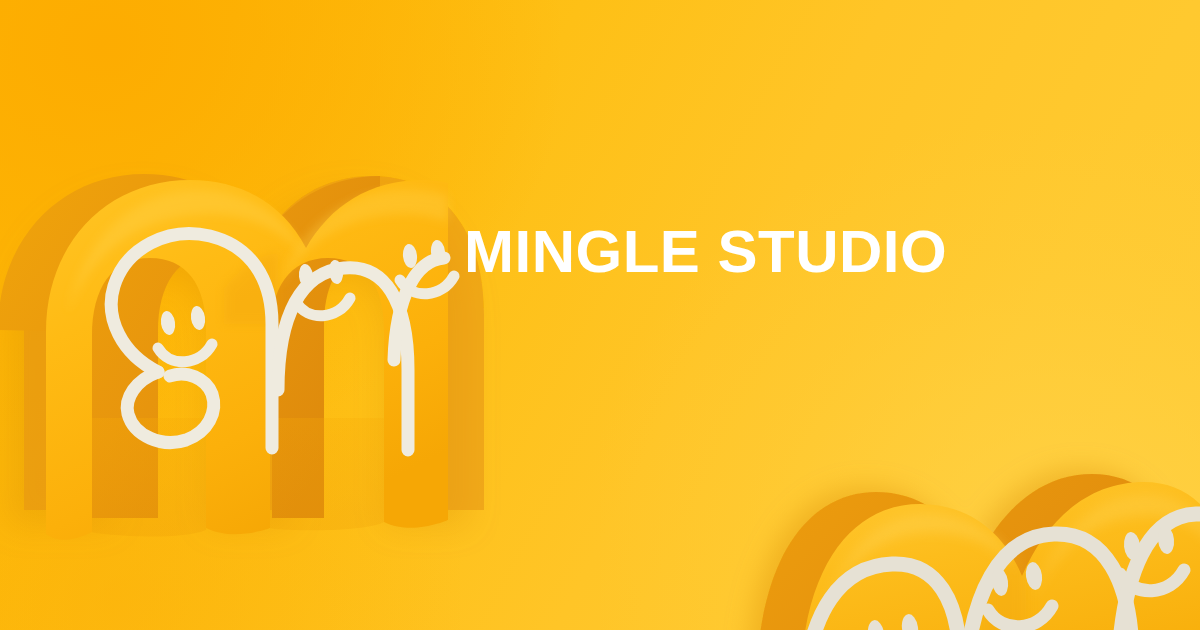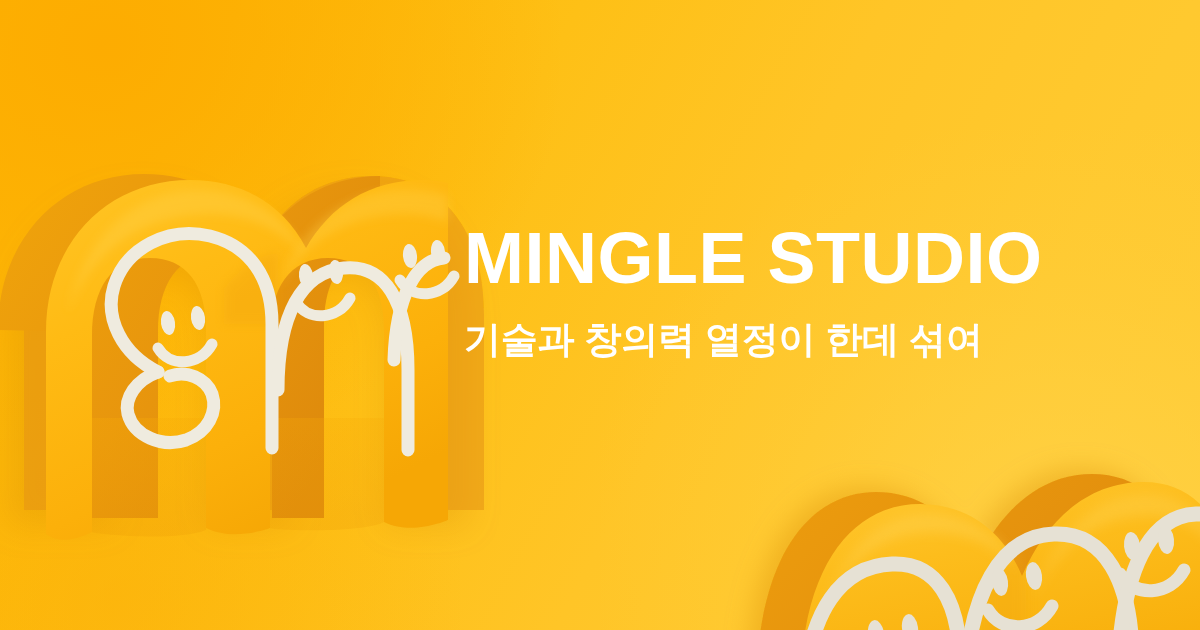--- a/index.html
+++ b/index.html
@@ -83,21 +83,21 @@
   #text-block {
     position: absolute;
     left: 464px;
     top: 222px;
     width: 720px;
   }
 
   #page-title {
     margin: 0;
     color: #FFFFFF;
-    font-size: 72px;
+    font-size: 60px;
     font-weight: 700;
     letter-spacing: 0.5px;
     line-height: 1.0;
     white-space: nowrap;
   }
 
   .subtitle-line {
     margin: 0;
     color: #FFFFFF;
     font-size: 37px;
@@ -325,17 +325,16 @@
         <ellipse cx="406" cy="150" rx="8" ry="14" fill="#E6E1D4" transform="rotate(-6 406 150)"></ellipse>
         <ellipse cx="440" cy="144" rx="8" ry="14" fill="#E6E1D4" transform="rotate(-6 440 144)"></ellipse>
         <path d="M394,178 C408,202 444,200 458,174" fill="none" stroke="#E6E1D4" stroke-width="13" stroke-linecap="round"></path>
       </g>
     </svg>
   </div>
 
   <div id="text-block">
     <h1 id="page-title">MINGLE STUDIO</h1>
     <div id="subtitle">
-      <p class="subtitle-line">기술과 창의력 열정이 한데 섞여</p>
     </div>
   </div>
 
 </div>
 
 </body></html>

